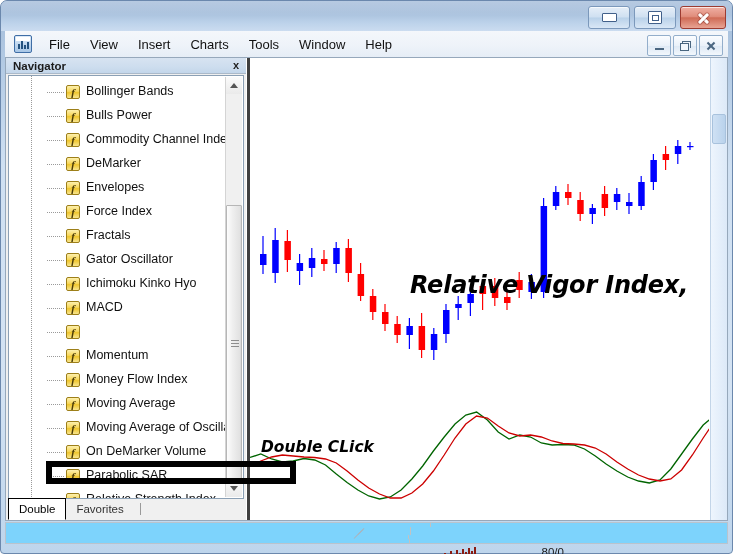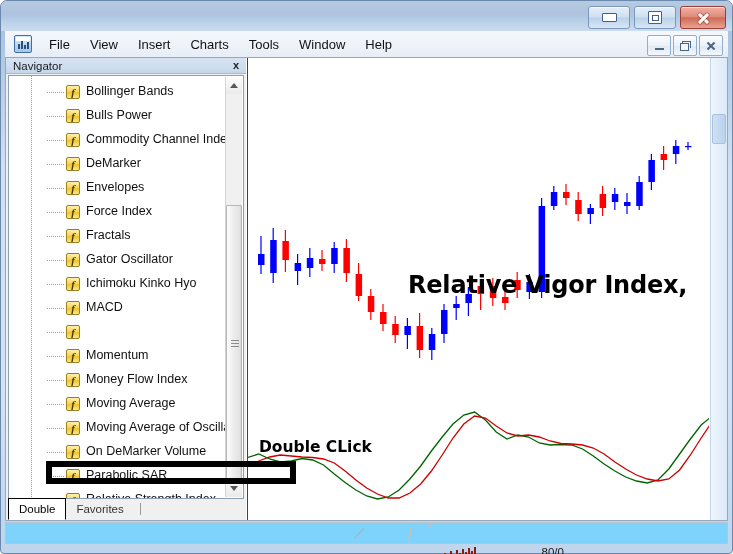--- a/index.html
+++ b/index.html
@@ -100,21 +100,21 @@
   .navigator{
     position:absolute;left:0px;top:0px;width:240px;height:462px;
     background:#f0f0f0;box-sizing:border-box;
   }
   .nav-caption{
     position:relative;height:15px;
     background:linear-gradient(to bottom,#d7e3f1 0%,#cdddee 60%,#c3d6ea 100%);
     border-bottom:1px solid #aab9c9;
     display:flex;align-items:center;
   }
-  .nav-caption-title{font-size:11.5px;color:#1b1b1b;margin-left:7px;}
+  .nav-caption-title{font-size:11.5px;color:#1b1b1b;margin-left:7px;font-weight:bold;}
   .nav-close{
     position:absolute;right:4px;top:1px;width:12px;height:12px;
     font-size:11px;font-weight:bold;color:#222;line-height:12px;text-align:center;cursor:default;
   }
   .nav-body{
     position:absolute;left:2px;top:17px;width:236px;height:424px;
     background:#ffffff;border:1px solid #8ba0b5;box-sizing:border-box;overflow:hidden;
   }
   .tree{
     position:absolute;left:0;top:0;width:218px;height:100%;
@@ -177,21 +177,22 @@
   .nav-tab.active{
     background:#fff;border:1px solid #000;border-bottom:1px solid #fff;
     color:#000;position:relative;top:1px;
   }
   .tab-sep{width:1px;height:12px;background:#9a9a9a;align-self:center;margin-left:6px;}
 
   
   .chartwin{
     position:absolute;left:241px;top:0;right:0;bottom:0;
     background:#ffffff;box-sizing:border-box;
-    border-left:1px solid #404040;
+    border-left:3px solid #404040;
+    font-style:italic;
   }
   .chart-canvas{position:absolute;left:0;top:0;right:18px;bottom:0;overflow:hidden;}
   .chart-svg{position:absolute;left:0;top:0;}
   .chart-sb{
     position:absolute;right:0;top:0;width:17px;bottom:0;
     background:linear-gradient(to right,#eef5fd,#dce9f8);
     border-left:1px solid #c3d5e8;box-sizing:border-box;
   }
   .chart-sb-thumb{
     position:absolute;left:1px;top:56px;width:14px;height:30px;

